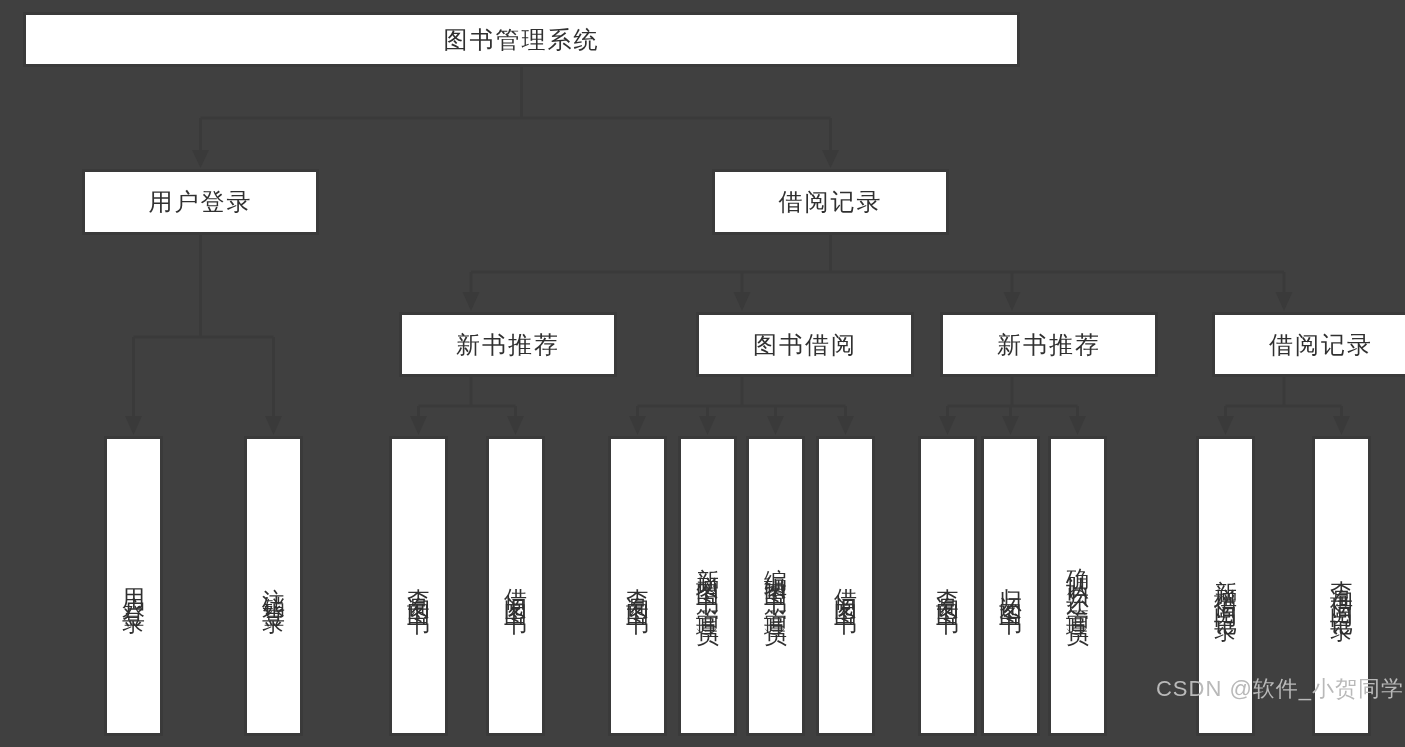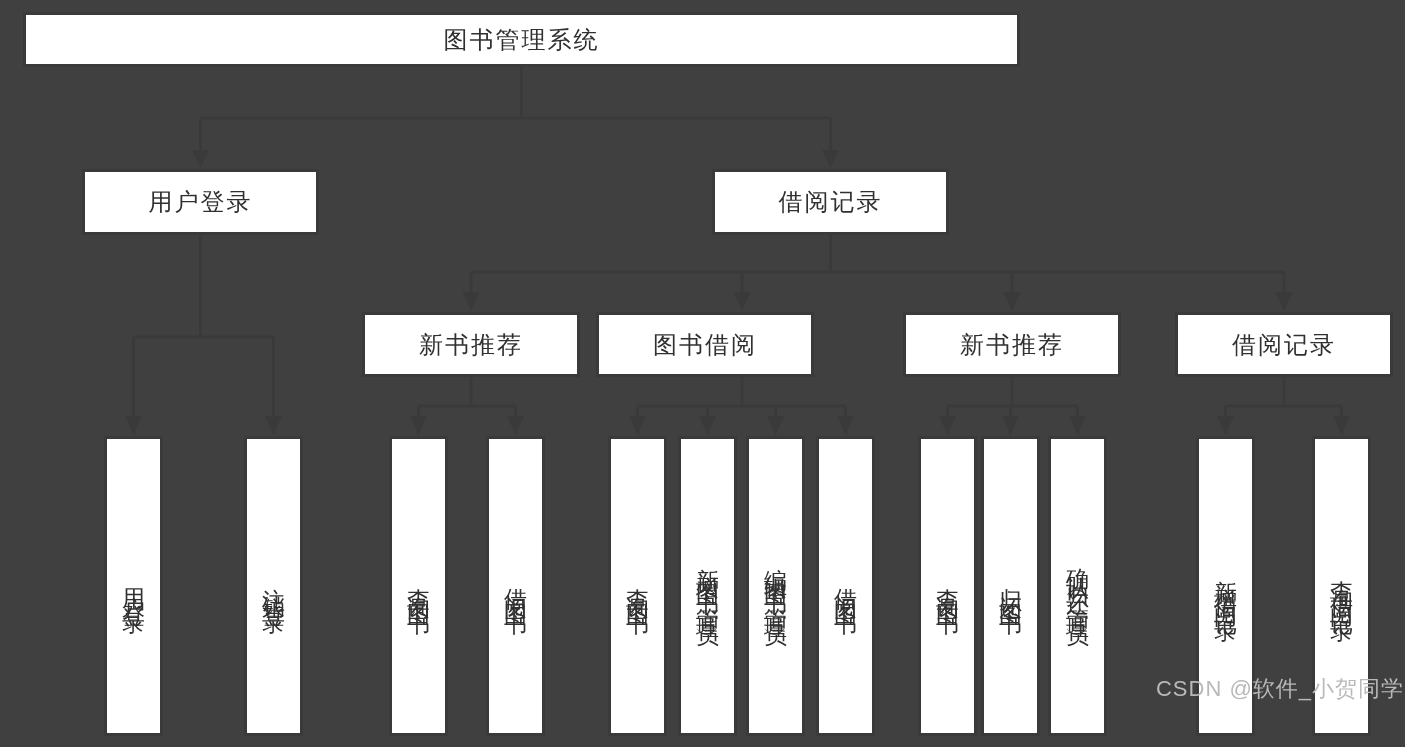--- a/index.html
+++ b/index.html
@@ -49,23 +49,23 @@
     text-orientation: mixed;
     font-size: 23px;
     letter-spacing: 8px;
     line-height: 1;
     white-space: nowrap;
   }
   .root-box   { left: 23px;  top: 12px;  width: 997px; height: 55px; }
   .l1-box     { top: 169px; width: 237px; height: 66px; }
   .l1-login   { left: 82px; }
   .l1-mgmt    { left: 712px; }
-  .l2-box     { top: 312px; width: 218px; height: 65px; }
+  .l2-box     { top: 312px; width: 218px; height: 65px; margin-left: 37px; }
   .l2-new     { left: 362px; }
-  .l2-borrow  { left: 596px; font-family: Liberation Serif, serif; }
+  .l2-borrow  { left: 659px; font-family: Liberation Serif, serif; }
   .l2-current { left: 903px; }
   .l2-record  { left: 1175px; }
   .leaf       { top: 436px; width: 59px; height: 300px; }
   .lf-1  { left: 104px; }
   .lf-2  { left: 244px; }
   .lf-3  { left: 389px; }
   .lf-4  { left: 486px; }
   .lf-5  { left: 608px; }
   .lf-6  { left: 678px; }
   .lf-7  { left: 746px; }

